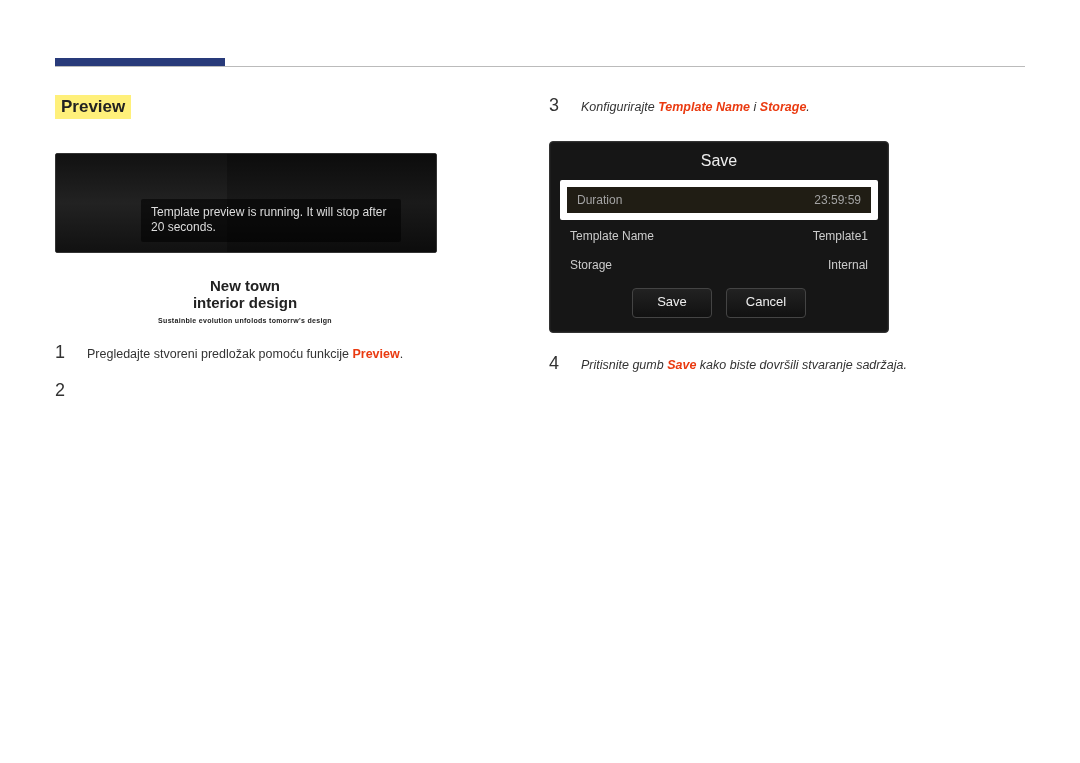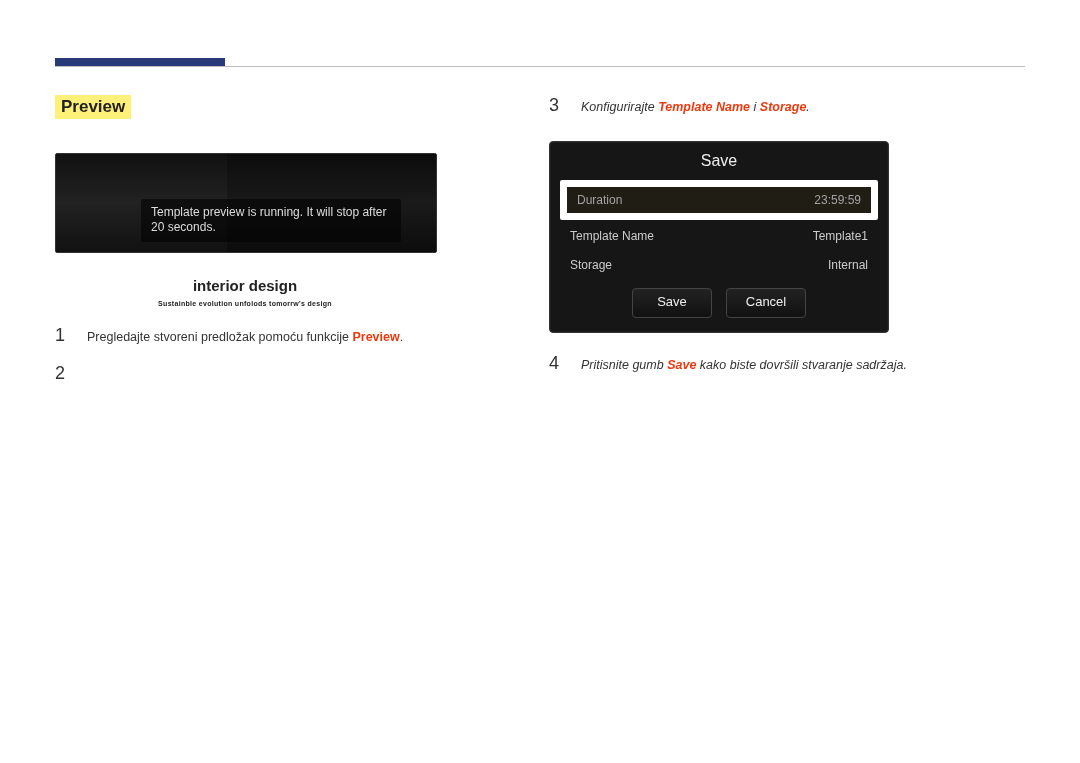--- a/index.html
+++ b/index.html
@@ -239,20 +239,21 @@
 
       <div class="section-title">Preview</div>
 
       <div class="preview-box">
         <div class="split-left"></div>
         <div class="split-right"></div>
         <div class="toast">Template preview is running. It will stop after 20 seconds.</div>
       </div>
 
       <div class="preview-caption">
+        <div class="t1">New town</div>
         <div class="t2">interior design</div>
         <div class="t3">Sustainble evolution unfolods tomorrw's design</div>
       </div>
 
       <ol class="steps">
         <li>
           <span class="num">1</span>
           <span class="text">
             <span>Pregledajte stvoreni predložak pomoću funkcije </span><span class="hl">Preview</span><span>.</span>
           </span>

